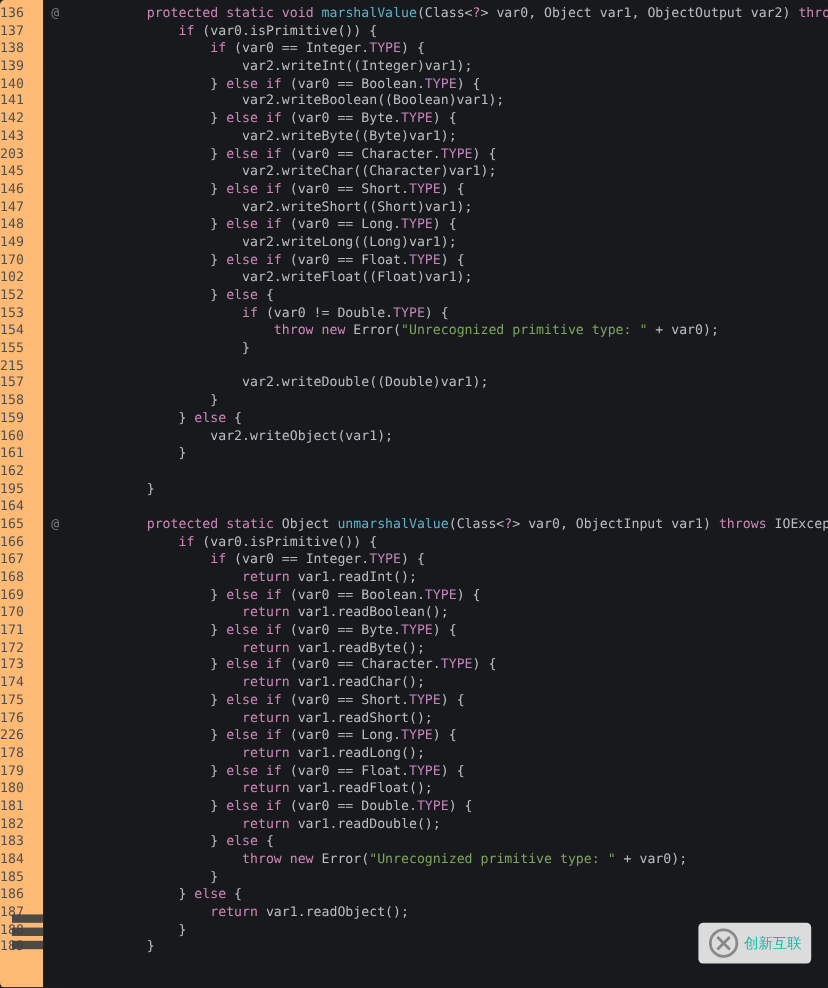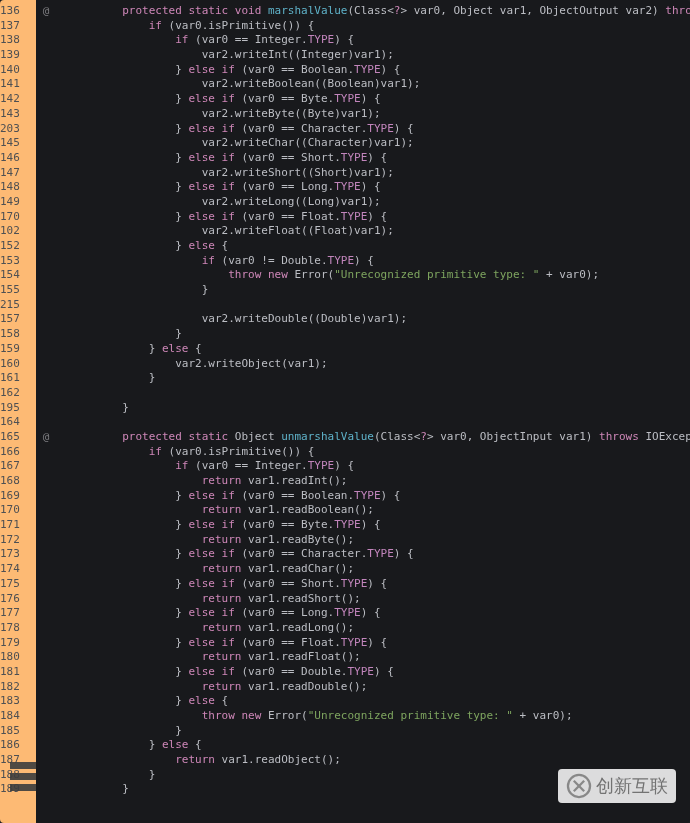--- a/index.html
+++ b/index.html
@@ -13,21 +13,21 @@
   .kw{color:#ce87b8}
   .kw-it{color:#ce87b8;}
   .fn{color:#5fb2c9}
   .str{color:#7ea55f}
   .prop{color:#c285bc}
   .c{color:#bcbec4}
   .p{color:#bcbec4}
   .wm1{position:absolute;left:10px;bottom:30px;color:#3c3d3e;font-family:Arial,sans-serif;font-weight:700;font-size:34px;letter-spacing:4px;pointer-events:none;opacity:.9;display:flex;align-items:center}
   .wm1 .bars{display:inline-flex;flex-direction:column;margin-right:6px}
   .wm1 .bars span{width:26px;height:7px;background:#3c3d3e;margin:2px 0}
-  .wm2{position:absolute;right:14px;bottom:20px;display:flex;align-items:center;color:#737373;font-family:'Microsoft YaHei',Arial,sans-serif;font-size:18px;background:rgba(255,255,255,.85);padding:4px 8px;border-radius:4px;pointer-events:none}
+  .wm2{position:absolute;right:14px;bottom:20px;display:flex;align-items:center;color:#14b8a6;font-family:'Microsoft YaHei',Arial,sans-serif;font-size:12px;background:rgba(255,255,255,.85);padding:4px 8px;border-radius:4px;pointer-events:none}
   .wm2 svg{width:26px;height:26px;margin-right:4px}
 </style>
 </head>
 <body>
 
 <div class="editor">
   <div class="gutter">
       <div>136</div>
       <div>137</div>
       <div>138</div>
@@ -62,21 +62,21 @@
       <div>167</div>
       <div>168</div>
       <div>169</div>
       <div>170</div>
       <div>171</div>
       <div>172</div>
       <div>173</div>
       <div>174</div>
       <div>175</div>
       <div>176</div>
-      <div>177</div>
+      <div>226</div>
       <div>178</div>
       <div>179</div>
       <div>180</div>
       <div>181</div>
       <div>182</div>
       <div>183</div>
       <div>184</div>
       <div>185</div>
       <div>186</div>
       <div>187</div>

